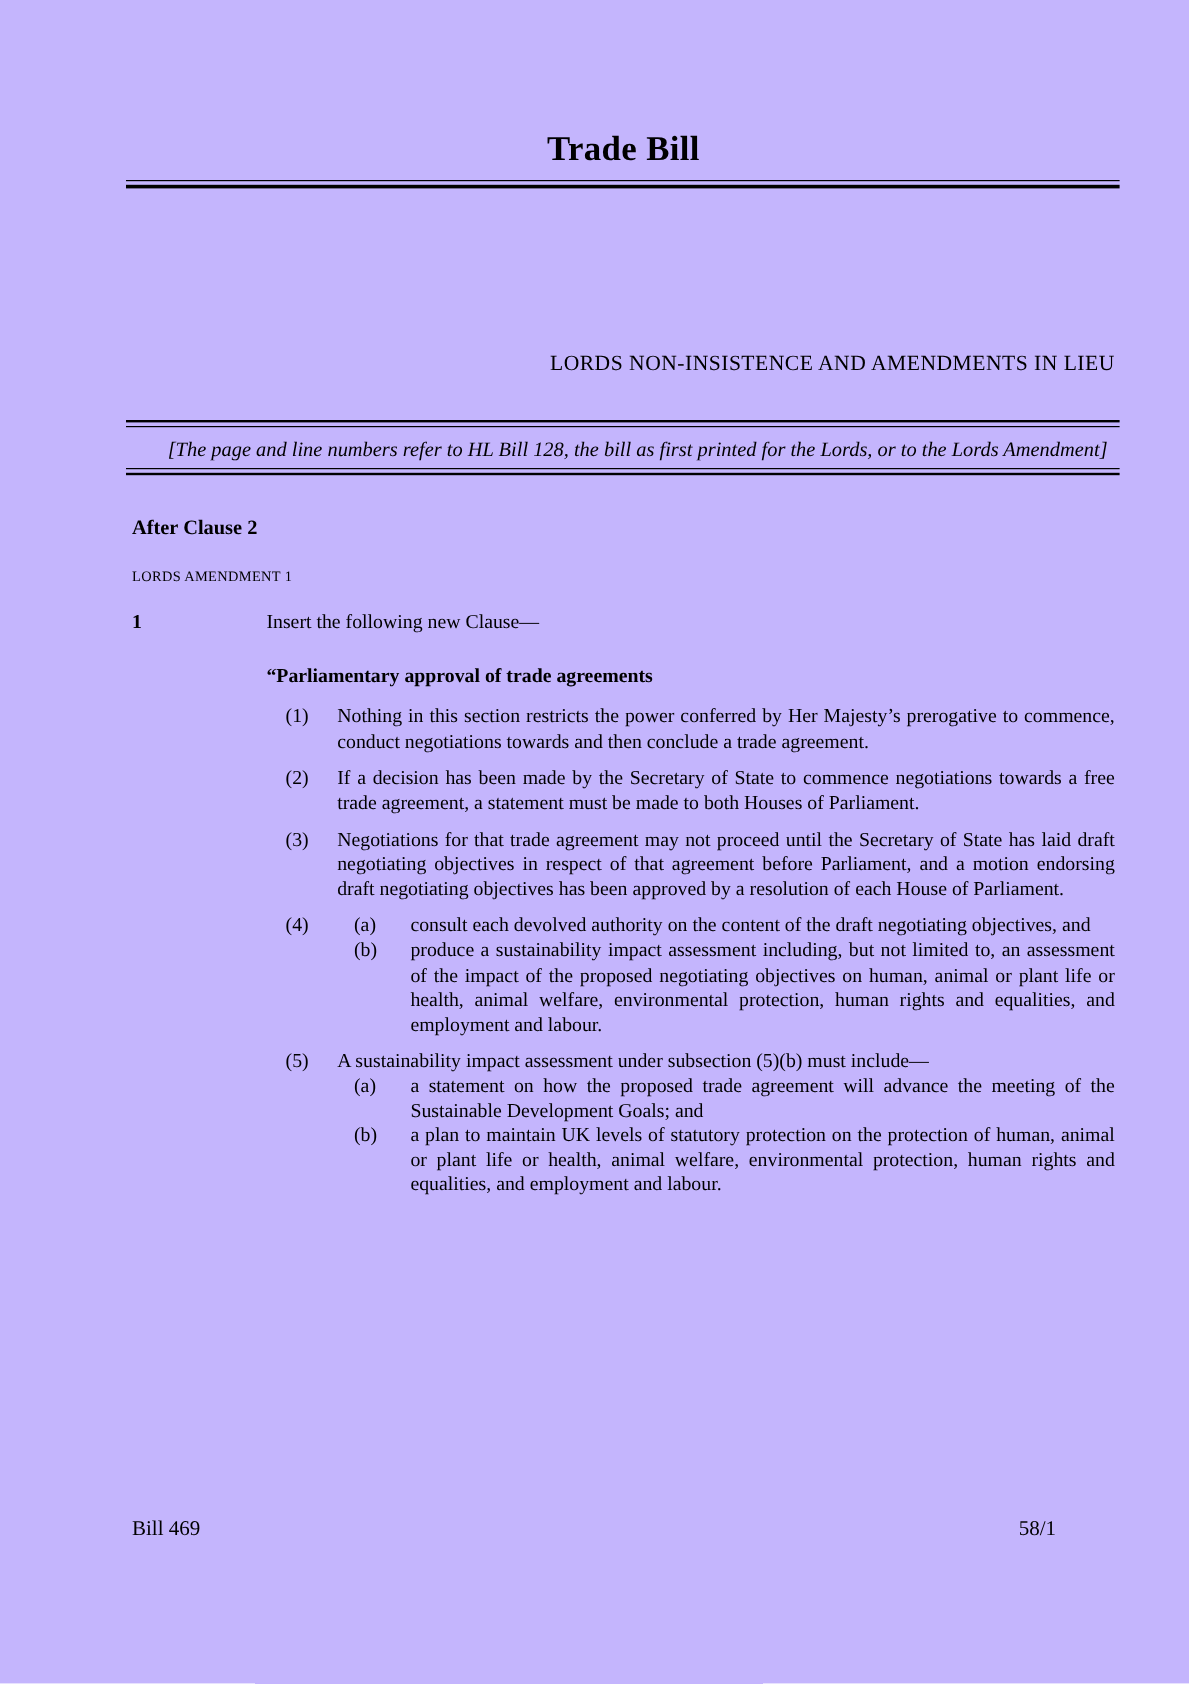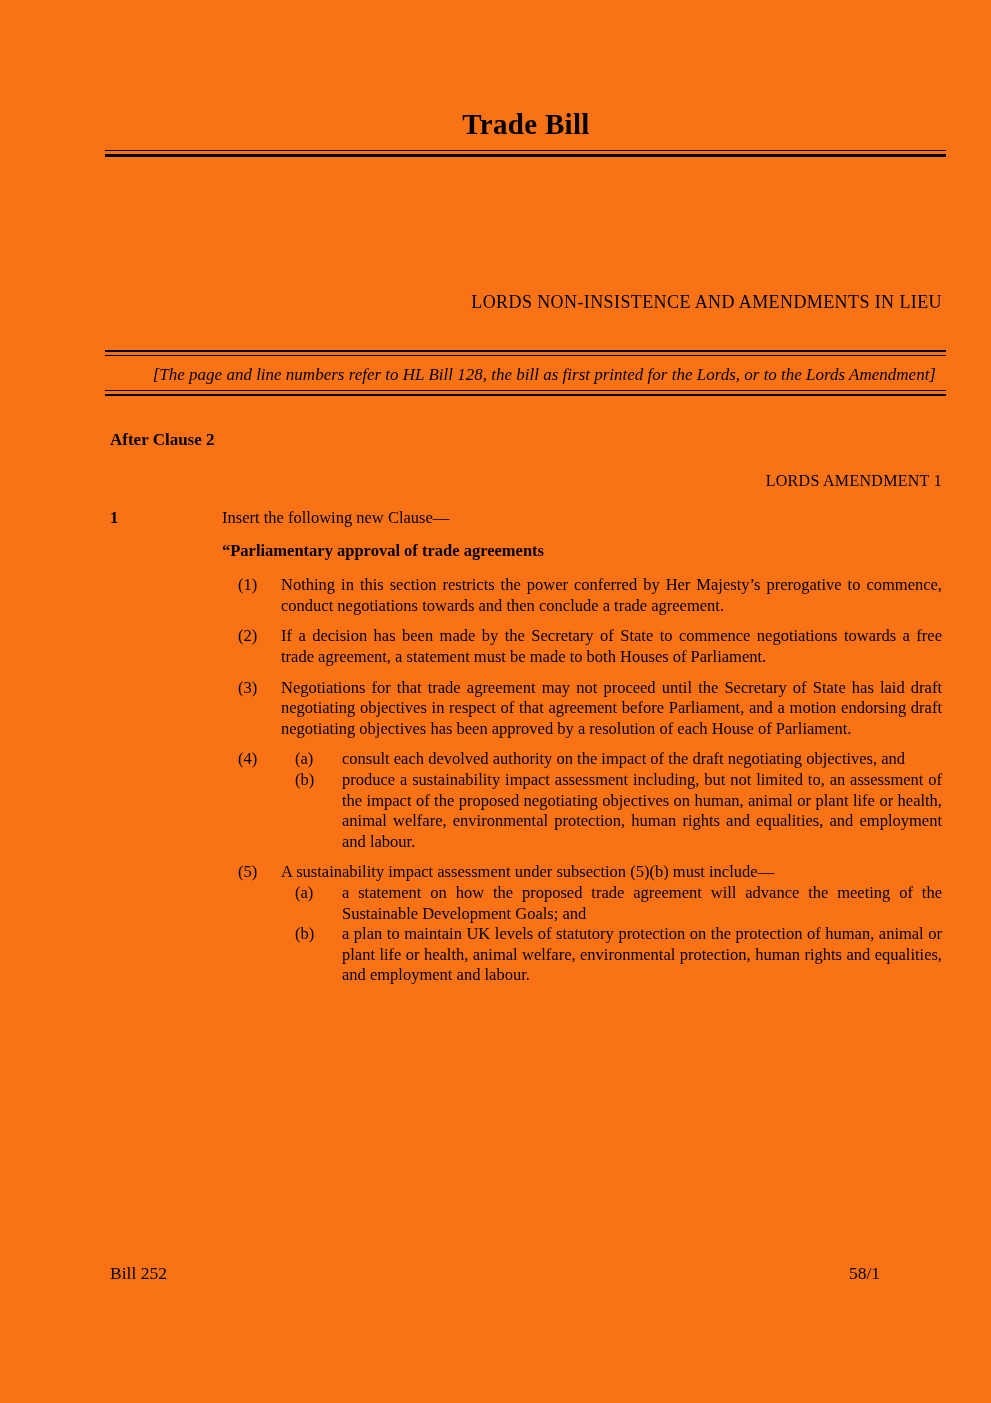--- a/index.html
+++ b/index.html
@@ -5,22 +5,22 @@
   html, body {
     margin: 0;
     padding: 0;
     background: #ffffff;
   }
   .page {
     position: relative;
     width: 991px;
     height: 1403px;
     box-sizing: border-box;
-    padding: 0 49px 0 110px;
-    background: #f97316;
+    padding: 0 62px 0 110px;
+    background: #c4b5fd;
     color: #000000;
     font-family: "Liberation Serif", serif;
     overflow: hidden;
   }
 
   
   .bill-title {
     margin: 0;
     padding-top: 106px;
     text-align: center;
@@ -70,22 +70,22 @@
   }
   .clause-heading {
     margin-top: 33px;
     text-align: left;
     font-size: 17px;
     line-height: 21px;
     font-weight: bold;
   }
   .amendment-heading {
     margin-top: 20px;
-    text-align: right;
-    font-size: 16px;
+    text-align: left;
+    font-size: 12px;
     line-height: 21px;
     letter-spacing: 0.3px;
   }
 
   
   .body-text {
     font-size: 16.5px;
     line-height: 20.6px;
   }
   .amendment-row {
@@ -94,21 +94,21 @@
   }
   .amend-num {
     position: absolute;
     left: 0;
     top: 0;
     font-weight: bold;
   }
   .amend-intro { display: block; margin-left: 112px; }
 
   .new-clause-title {
-    margin-top: 12px;
+    margin-top: 24px;
     margin-left: 112px;
     font-weight: bold;
   }
 
   .subsection { position: relative; margin-top: 10px; }
   .subsection.first { margin-top: 14px; }
   .ss-num { position: absolute; left: 128px; top: 0; }
   .ss-body { margin-left: 171px; text-align: justify; }
 
   .subitem { position: relative; }
@@ -168,21 +168,21 @@
     <div class="subsection">
       <span class="ss-num">(3)</span>
       <div class="ss-body">Negotiations for that trade agreement may not proceed until the Secretary of State has laid draft negotiating objectives in respect of that agreement before Parliament, and a motion endorsing draft negotiating objectives has been approved by a resolution of each House of Parliament.</div>
     </div>
 
     <div class="subsection">
       <span class="ss-num">(4)</span>
       <div class="ss-body">
         <div class="subitem">
           <span class="si-label">(a)</span>
-          <div class="si-text">consult each devolved authority on the impact of the draft negotiating objectives, and</div>
+          <div class="si-text">consult each devolved authority on the content of the draft negotiating objectives, and</div>
         </div>
         <div class="subitem">
           <span class="si-label">(b)</span>
           <div class="si-text">produce a sustainability impact assessment including, but not limited to, an assessment of the impact of the proposed negotiating objectives on human, animal or plant life or health, animal welfare, environmental protection, human rights and equalities, and employment and labour.</div>
         </div>
       </div>
     </div>
 
     <div class="subsection">
       <span class="ss-num">(5)</span>
@@ -195,17 +195,17 @@
         <div class="subitem">
           <span class="si-label">(b)</span>
           <div class="si-text">a plan to maintain UK levels of statutory protection on the protection of human, animal or plant life or health, animal welfare, environmental protection, human rights and equalities, and employment and labour.</div>
         </div>
       </div>
     </div>
 
   </div>
 
   <div class="page-footer">
-    <span>Bill 252</span>
+    <span>Bill 469</span>
     <span>58/1</span>
   </div>
 
 </div>
 
 </body></html>

